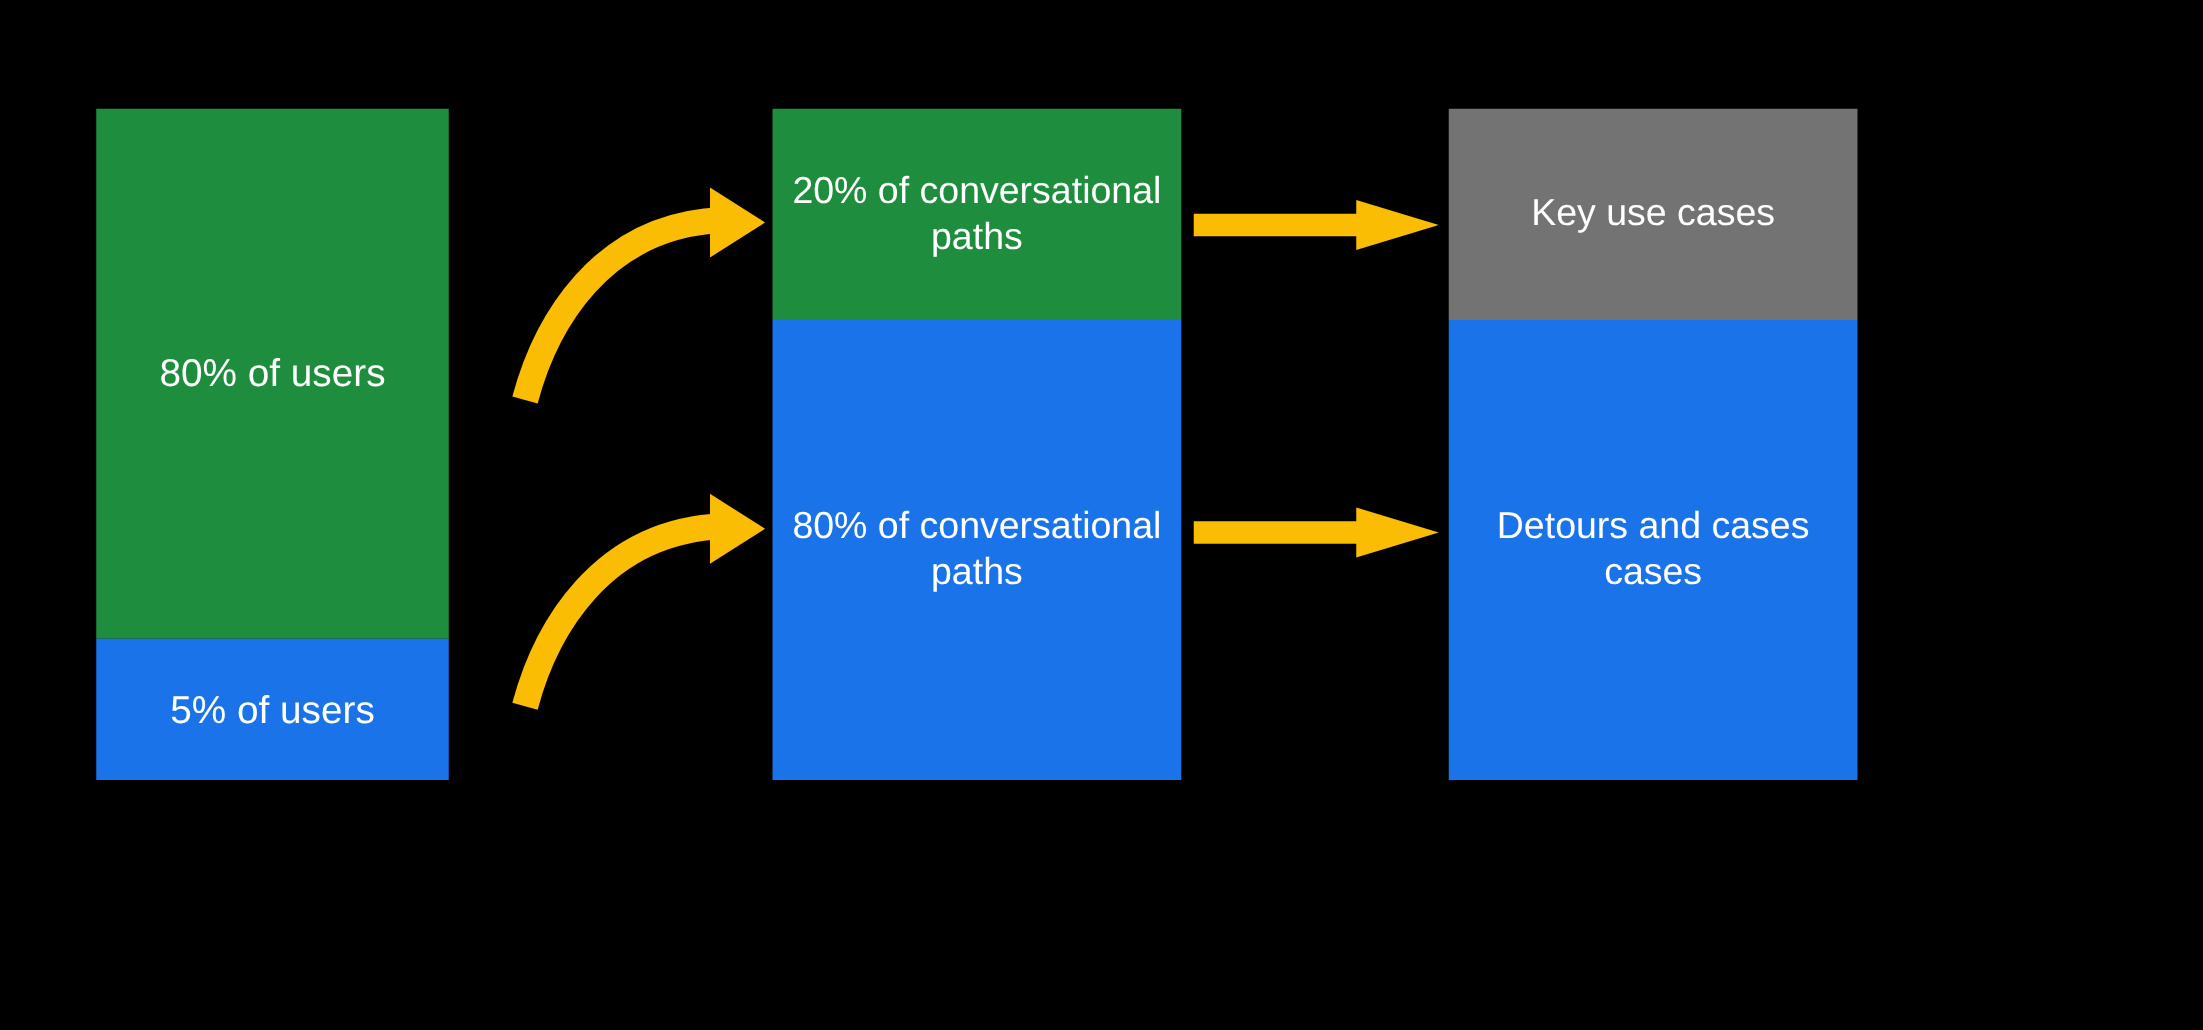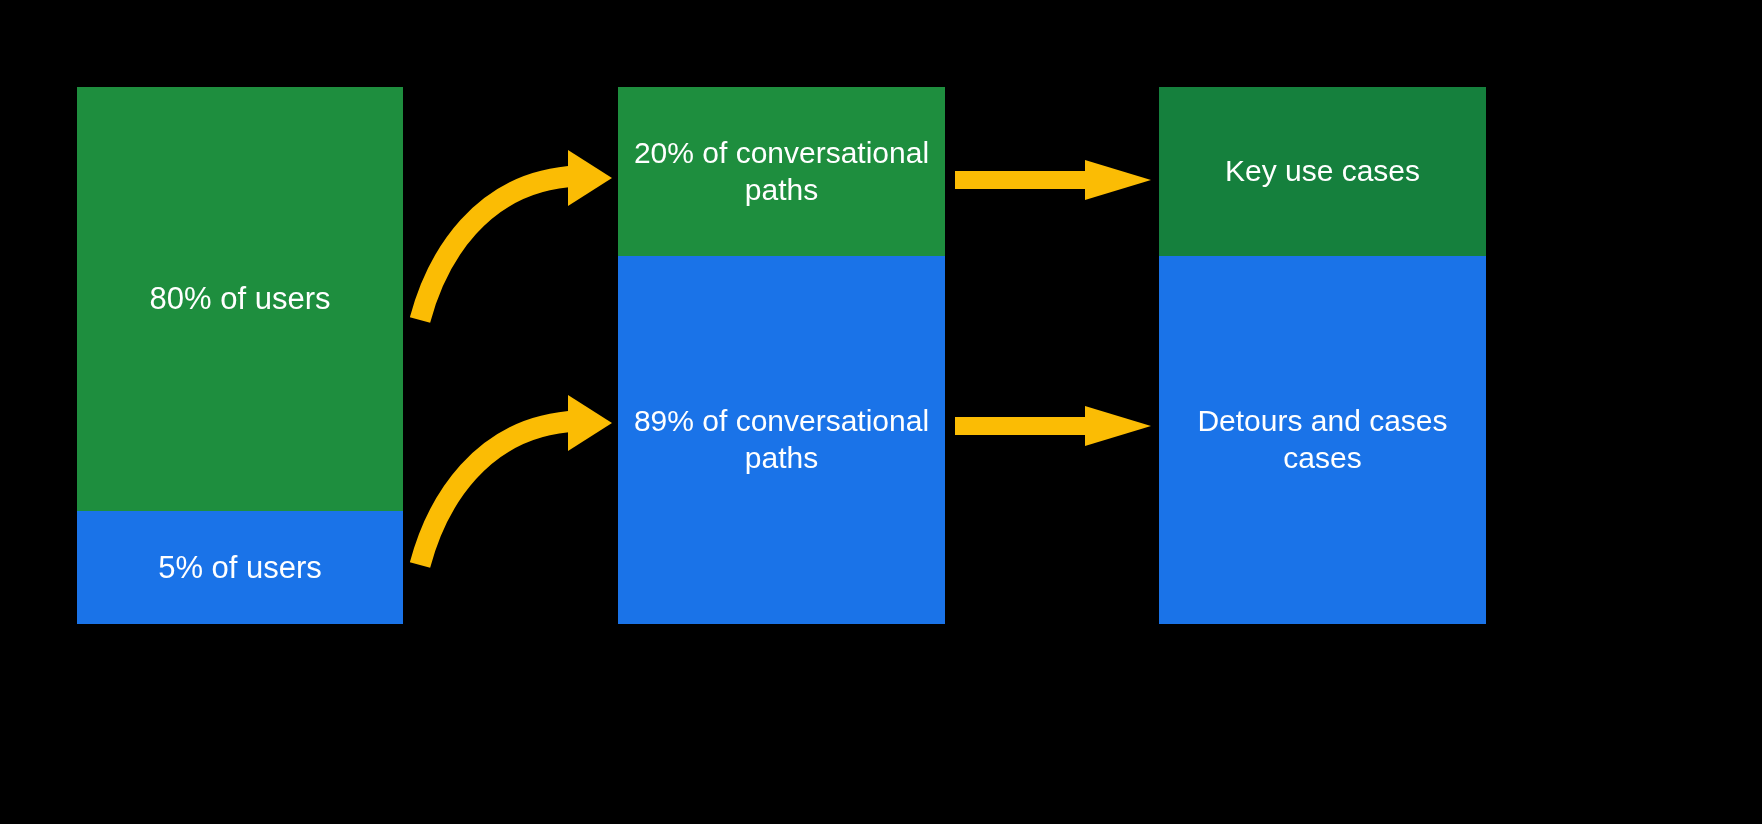--- a/index.html
+++ b/index.html
@@ -27,21 +27,21 @@
     justify-content:center;
     text-align:center;
     color:#ffffff;
     line-height:1.22;
     padding:0 10px;
   }
   .seg-green { background:#1E8E3E; }
   .seg-blue  { background:#1A73E8; }
 
   
-  #col-users { left:77px; top:87px; width:326px; height:537px; }
+  #col-users { left:77px; top:87px; width:282px; height:537px; }
   #col-users .seg { font-size:31px; }
   #seg-users-green { height:424px; }
   #seg-users-blue  { height:113px; }
 
   
   #col-paths { left:618px; top:87px; width:327px; height:537px; }
   #col-paths .seg { font-size:30px; }
   #seg-paths-green { height:169px; }
   #seg-paths-blue  { height:368px; }
 
@@ -74,26 +74,26 @@
     <div class="seg seg-blue" id="seg-users-blue" style="background: rgb(26, 115, 232); color: rgb(255, 255, 255);">
       <span>5% of users</span>
     </div>
   </div>
 
   <div class="column" id="col-paths">
     <div class="seg seg-green" id="seg-paths-green" style="background: rgb(30, 142, 62); color: rgb(255, 255, 255);">
       <span>20% of conversational paths</span>
     </div>
     <div class="seg seg-blue" id="seg-paths-blue" style="background: rgb(26, 115, 232); color: rgb(255, 255, 255);">
-      <span>89% of conversational paths</span>
+      <span>80% of conversational paths</span>
     </div>
   </div>
 
   <div class="column" id="col-cases">
-    <div class="seg seg-green" id="seg-cases-green" style="background: #15803d; color: rgb(255, 255, 255);">
+    <div class="seg seg-green" id="seg-cases-green" style="background: #737373; color: rgb(255, 255, 255);">
       <span>Key use cases</span>
     </div>
     <div class="seg seg-blue" id="seg-cases-blue" style="background: rgb(26, 115, 232); color: rgb(255, 255, 255);">
       <span>Detours and cases cases</span>
     </div>
   </div>
 
   <svg class="arrow-svg" id="arrow-curve-top" viewBox="0 0 220 190">
     <path d="M 20 180
              C 36 120, 80 40, 178 36" fill="none" stroke="#FBBC04" stroke-width="21" stroke-linecap="butt"></path>

